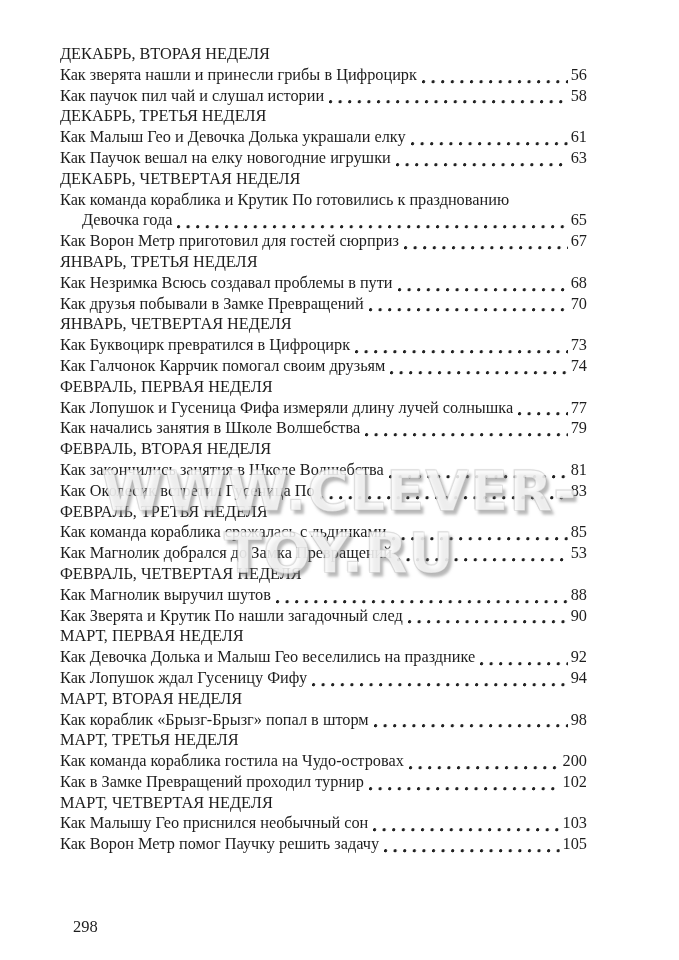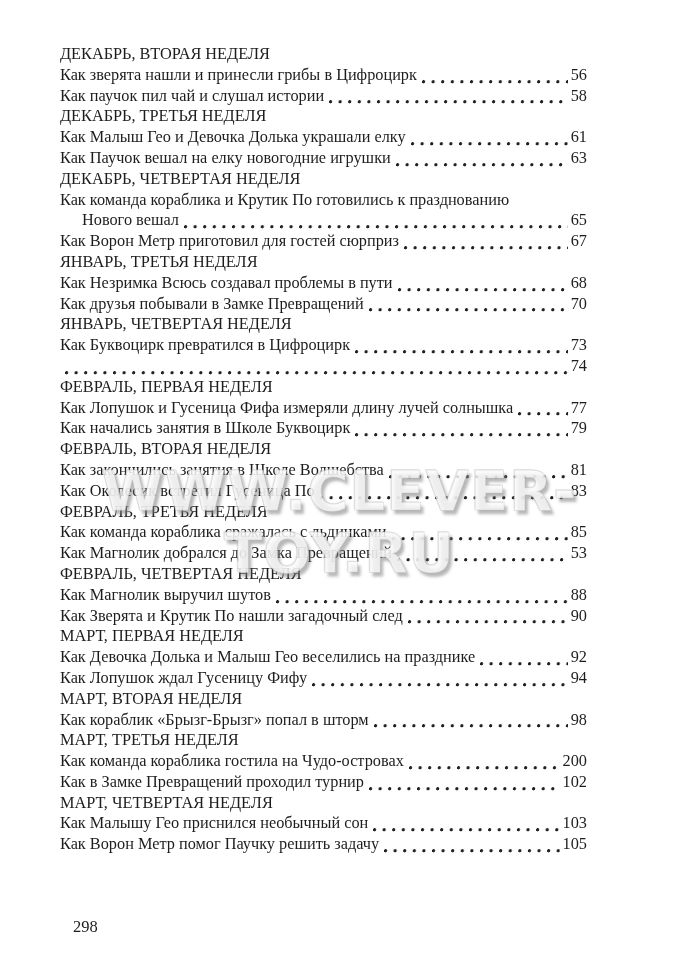--- a/index.html
+++ b/index.html
@@ -70,21 +70,21 @@
 
   <div class="row header">
     <span class="htext">ДЕКАБРЬ, ЧЕТВЕРТАЯ НЕДЕЛЯ</span>
   </div>
 
   <div class="row entry wrapfirst">
     <span class="etext">Как команда кораблика и Крутик По готовились к празднованию</span>
   </div>
 
   <div class="row entry cont">
-    <span class="etext">Нового вешал</span>
+    <span class="etext">Девочка года</span>
     <span class="dots"></span>
     <span class="pnum">65</span>
   </div>
 
   <div class="row entry">
     <span class="etext">Как Ворон Метр приготовил для гостей сюрприз</span>
     <span class="dots"></span>
     <span class="pnum">67</span>
   </div>
 
@@ -108,36 +108,37 @@
     <span class="htext">ЯНВАРЬ, ЧЕТВЕРТАЯ НЕДЕЛЯ</span>
   </div>
 
   <div class="row entry">
     <span class="etext">Как Буквоцирк превратился в Цифроцирк</span>
     <span class="dots"></span>
     <span class="pnum">73</span>
   </div>
 
   <div class="row entry">
+    <span class="etext">Как Галчонок Каррчик помогал своим друзьям</span>
     <span class="dots"></span>
     <span class="pnum">74</span>
   </div>
 
   <div class="row header">
     <span class="htext">ФЕВРАЛЬ, ПЕРВАЯ НЕДЕЛЯ</span>
   </div>
 
   <div class="row entry">
     <span class="etext">Как Лопушок и Гусеница Фифа измеряли длину лучей солнышка</span>
     <span class="dots"></span>
     <span class="pnum">77</span>
   </div>
 
   <div class="row entry">
-    <span class="etext">Как начались занятия в Школе Буквоцирк</span>
+    <span class="etext">Как начались занятия в Школе Волшебства</span>
     <span class="dots"></span>
     <span class="pnum">79</span>
   </div>
 
   <div class="row header">
     <span class="htext">ФЕВРАЛЬ, ВТОРАЯ НЕДЕЛЯ</span>
   </div>
 
   <div class="row entry">
     <span class="etext">Как закончились занятия в Школе Волшебства</span>

